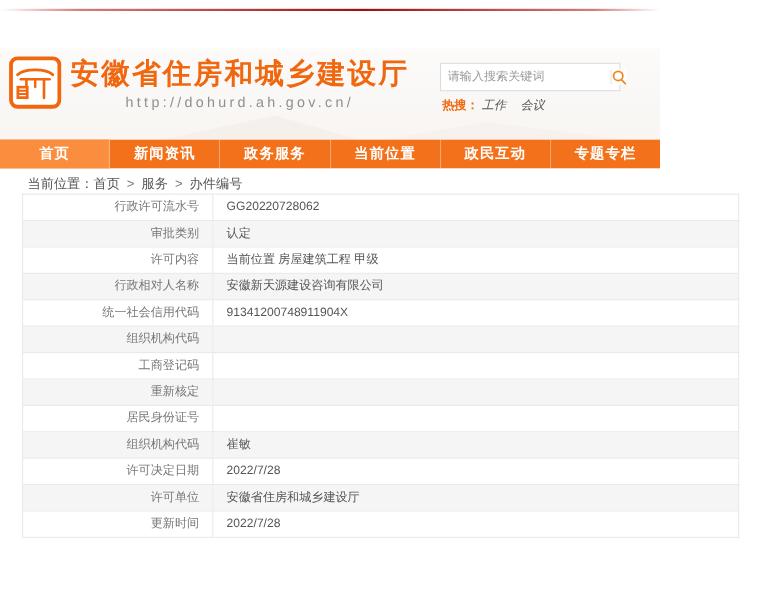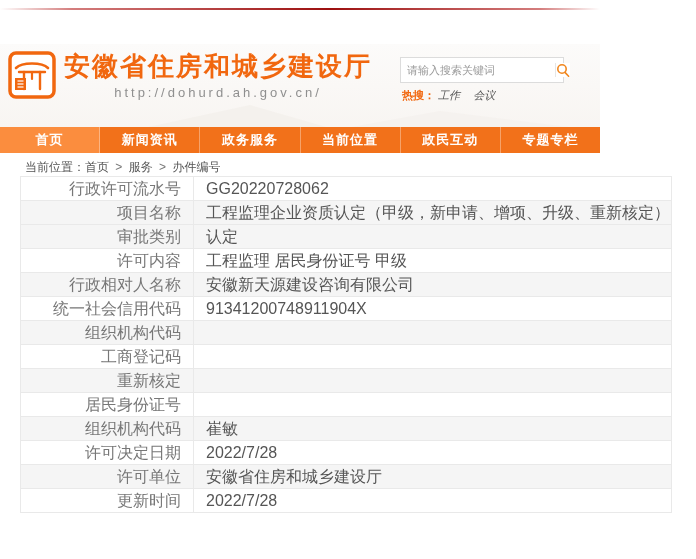--- a/index.html
+++ b/index.html
@@ -71,21 +71,21 @@
   .breadcrumb{
     position:absolute;top:159px;left:25px;font-size:12px;color:#555;
   }
   .crumb{cursor:pointer;}
   .crumb-sep{color:#777;margin:0 3px;}
 
   
   .table-wrap{position:absolute;top:176px;left:20px;width:652px;}
   table.detail{
     width:652px;border-collapse:collapse;table-layout:fixed;
-    border:1px solid #e3e3e3;font-size:16px;
+    border:1px solid #e3e3e3;font-size:11px;
   }
   table.detail tr{height:24px;background:#ffffff;}
   table.detail tr.alt{background:#f5f5f5;}
   table.detail td{
     border:1px solid #e9e9e9;padding:0 12px;line-height:23px;
     overflow:hidden;white-space:nowrap;
   }
   td.cell-label{width:148px;text-align:right;color:#777;}
   td.cell-value{color:#555;}
 </style>
@@ -149,30 +149,26 @@
   </div>
 
   <div class="table-wrap">
     <table class="detail">
       <tbody>
           <tr>
             <td class="cell-label">行政许可流水号</td>
             <td class="cell-value">GG20220728062</td>
           </tr>
           <tr class="alt">
-            <td class="cell-label">项目名称</td>
-            <td class="cell-value">工程监理企业资质认定（甲级，新申请、增项、升级、重新核定）</td>
-          </tr>
-          <tr class="alt">
             <td class="cell-label">审批类别</td>
             <td class="cell-value">认定</td>
           </tr>
           <tr>
             <td class="cell-label">许可内容</td>
-            <td class="cell-value">工程监理 居民身份证号 甲级</td>
+            <td class="cell-value">当前位置 房屋建筑工程 甲级</td>
           </tr>
           <tr class="alt">
             <td class="cell-label">行政相对人名称</td>
             <td class="cell-value">安徽新天源建设咨询有限公司</td>
           </tr>
           <tr>
             <td class="cell-label">统一社会信用代码</td>
             <td class="cell-value">91341200748911904X</td>
           </tr>
           <tr class="alt">

